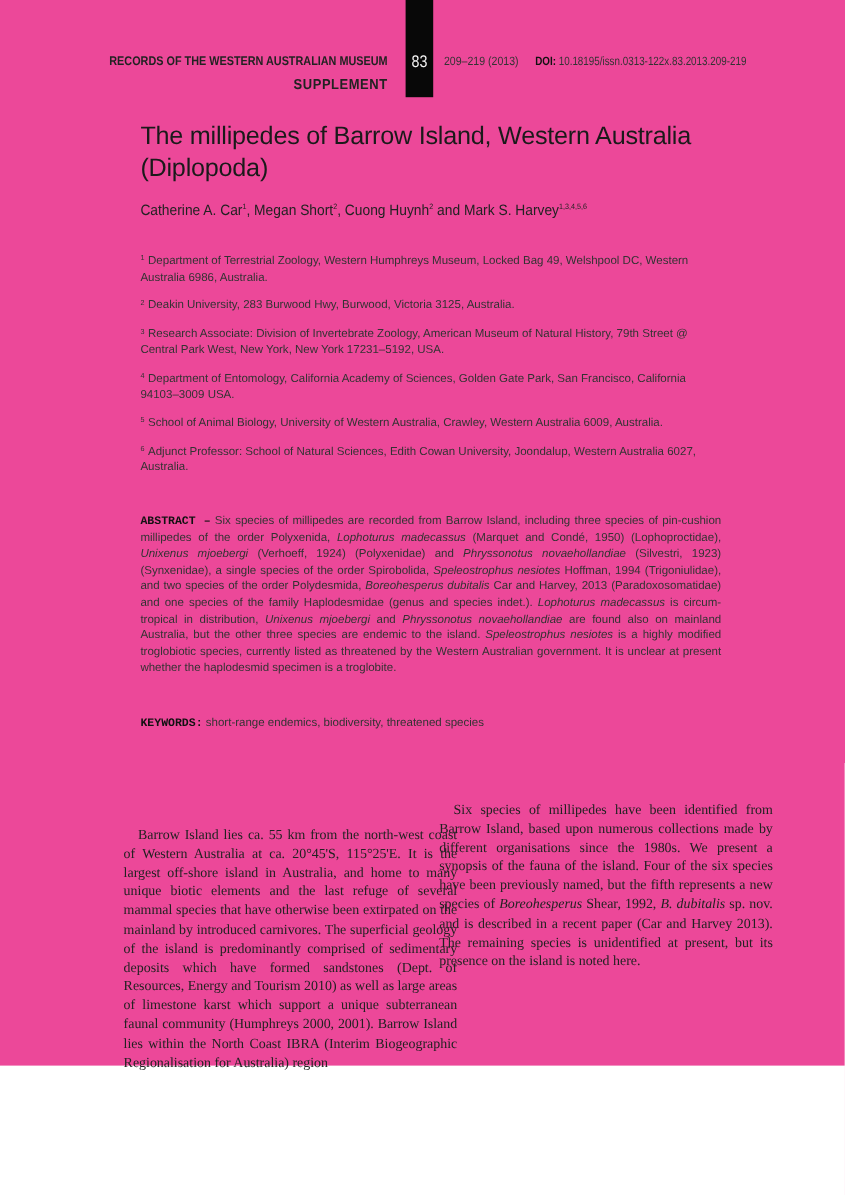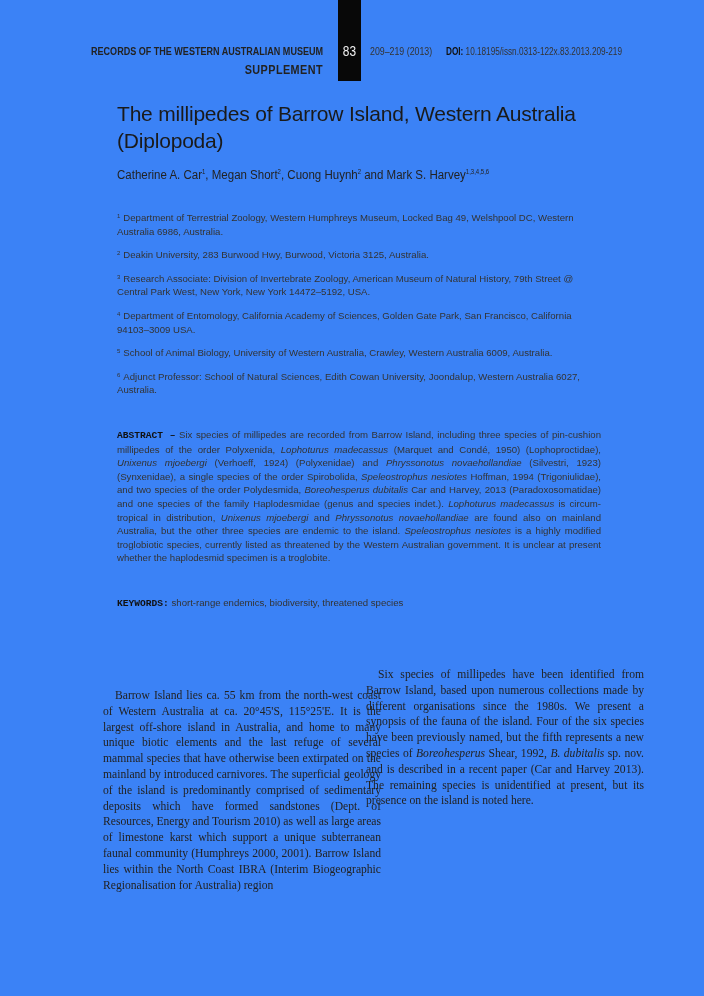--- a/index.html
+++ b/index.html
@@ -1,17 +1,17 @@
 <!DOCTYPE html>
 <html><head>
   <meta charset="utf-8">
   <style>
     html, body { margin: 0; padding: 0; background: #ffffff; }
     body { width: 704px; height: 996px; position: relative; overflow: hidden; color: #1a1a1a; }
-    .page { position: absolute; left: 0; top: 0; width: 704px; height: 996px; background: #3b82f6; }
+    .page { position: absolute; left: 0; top: 0; width: 704px; height: 888px; background: #ec4899; }
 
     
     .hdr-journal { position: absolute; left: 40px; top: 45px; width: 283px; text-align: right;
       font-family: "Liberation Sans", sans-serif; font-weight: bold; font-size: 10.5px; letter-spacing: 0px; transform: scaleX(0.86); transform-origin: right center; color: #222; white-space: nowrap; }
     .hdr-supp { position: absolute; left: 40px; top: 63px; width: 283px; text-align: right;
       font-family: "Liberation Sans", sans-serif; font-weight: bold; font-size: 12px; letter-spacing: 0.5px; transform: scaleX(0.9); transform-origin: right center; color: #222; }
     .hdr-tab { position: absolute; left: 338px; top: 0; width: 23px; height: 81px; background: #080808; }
     .hdr-tab-num { position: absolute; left: 338px; top: 43px; width: 23px; text-align: center; color: #f2f2f2;
       font-family: "Liberation Sans Narrow", "Liberation Sans", sans-serif; font-size: 14px; transform: scaleX(0.85); }
     .hdr-pages { position: absolute; left: 370px; top: 46px; font-family: "Liberation Sans", sans-serif; font-size: 10px; color: #333; transform: scaleX(0.88); transform-origin: left center; white-space: nowrap; }
@@ -56,21 +56,21 @@
   <div class="hdr-tab-num">83</div>
   <div class="hdr-pages">209–219 (2013)</div>
   <div class="hdr-doi"><b>DOI:</b> <span>10.18195/issn.0313-122x.83.2013.209-219</span></div>
 
   <div class="title">The millipedes of Barrow Island, Western Australia (Diplopoda)</div>
   <div class="authors" id="authors"><span>Catherine A. Car</span><sup>1</sup><span>, </span><span>Megan Short</span><sup>2</sup><span>, </span><span>Cuong Huynh</span><sup>2</sup><span> and </span><span>Mark S. Harvey</span><sup>1,3,4,5,6</sup></div>
 
   <div class="affils" id="affils">
       <div class="affil"><sup>1</sup><span>Department of Terrestrial Zoology, Western Humphreys Museum, Locked Bag 49, Welshpool DC, Western Australia 6986, Australia.</span></div>
       <div class="affil"><sup>2</sup><span>Deakin University, 283 Burwood Hwy, Burwood, Victoria 3125, Australia.</span></div>
-      <div class="affil"><sup>3</sup><span>Research Associate: Division of Invertebrate Zoology, American Museum of Natural History, 79th Street @ Central Park West, New York, New York 14472–5192, USA.</span></div>
+      <div class="affil"><sup>3</sup><span>Research Associate: Division of Invertebrate Zoology, American Museum of Natural History, 79th Street @ Central Park West, New York, New York 17231–5192, USA.</span></div>
       <div class="affil"><sup>4</sup><span>Department of Entomology, California Academy of Sciences, Golden Gate Park, San Francisco, California 94103–3009 USA.</span></div>
       <div class="affil"><sup>5</sup><span>School of Animal Biology, University of Western Australia, Crawley, Western Australia 6009, Australia.</span></div>
       <div class="affil"><sup>6</sup><span>Adjunct Professor: School of Natural Sciences, Edith Cowan University, Joondalup, Western Australia 6027, Australia.</span></div>
     </div>
 
   <div class="abstract">
     <b>ABSTRACT –</b><span id="abstract-body"><span> Six species of millipedes are recorded from Barrow Island, including three species of pin-cushion millipedes of the order Polyxenida, </span><i>Lophoturus madecassus</i><span> (Marquet and Condé, 1950) (Lophoproctidae), </span><i>Unixenus mjoebergi</i><span> (Verhoeff, 1924) (Polyxenidae) and </span><i>Phryssonotus novaehollandiae</i><span> (Silvestri, 1923) (Synxenidae), a single species of the order Spirobolida, </span><i>Speleostrophus nesiotes</i><span> Hoffman, 1994 (Trigoniulidae), and two species of the order Polydesmida, </span><i>Boreohesperus dubitalis</i><span> Car and Harvey, 2013 (Paradoxosomatidae) and one species of the family Haplodesmidae (genus and species indet.). </span><i>Lophoturus madecassus</i><span> is circum-tropical in distribution, </span><i>Unixenus mjoebergi</i><span> and </span><i>Phryssonotus novaehollandiae</i><span> are found also on mainland Australia, but the other three species are endemic to the island. </span><i>Speleostrophus nesiotes</i><span> is a highly modified troglobiotic species, currently listed as threatened by the Western Australian government. It is unclear at present whether the haplodesmid specimen is a troglobite.</span></span>
   </div>
 
   <div class="keywords">

